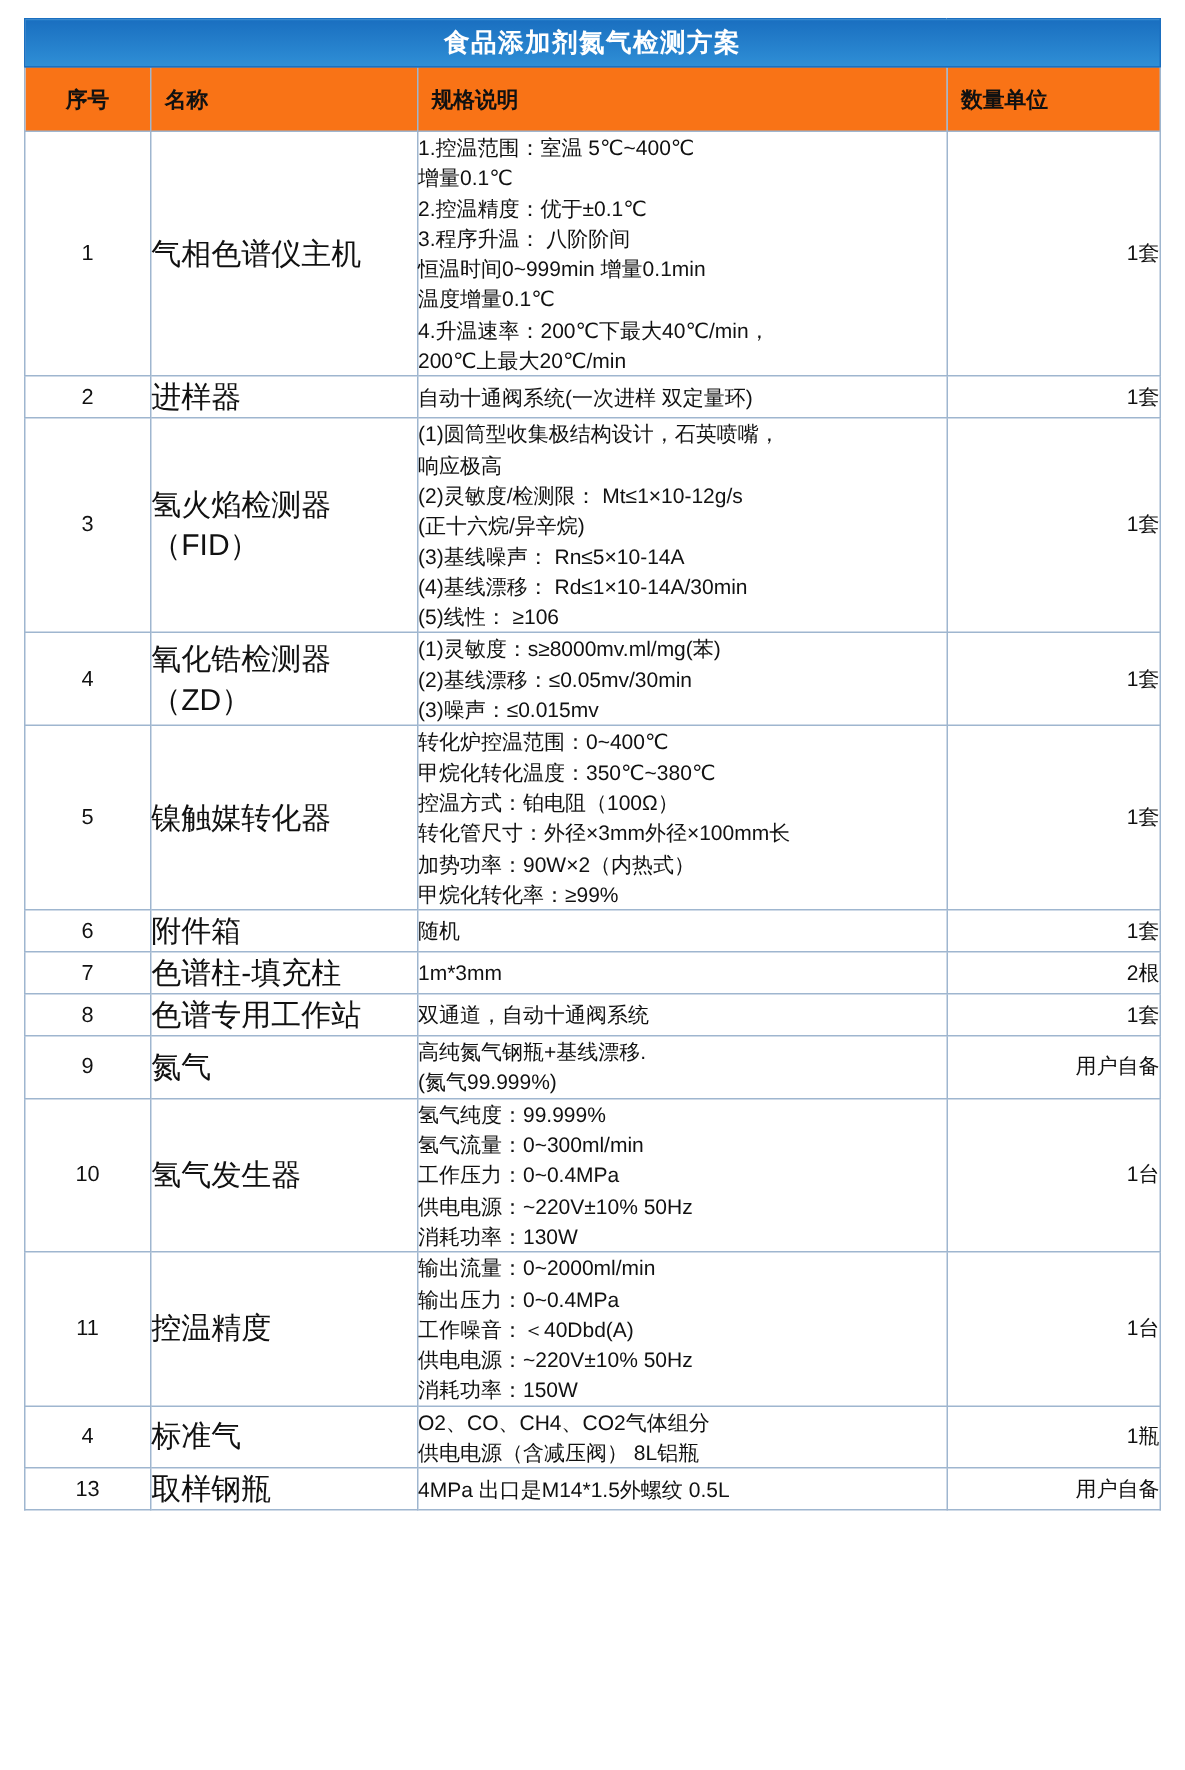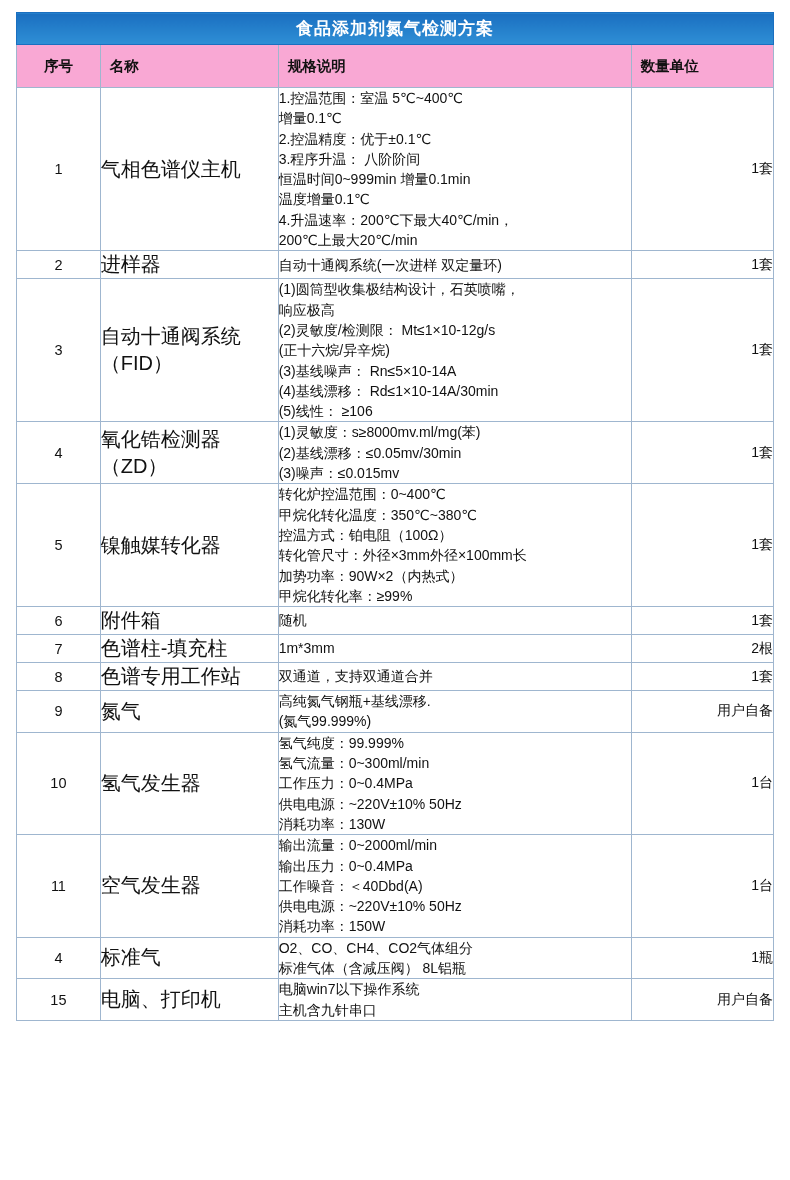--- a/index.html
+++ b/index.html
@@ -35,21 +35,21 @@
     background-color: #2279c4;
     color: #ffffff;
     text-align: center;
     font-size: 17px;
     font-weight: bold;
     letter-spacing: 1px;
     height: 31px;
     border: 1px solid #1a6fc0 !important;
   }
   .hdr td {
-    background: #f9a8d4;
+    background: #f97316;
     font-size: 14.5px;
     font-weight: bold;
     height: 30px;
     text-align: left;
   }
   .col-no { width: 66px; text-align: center; }
   .col-name { width: 140px; }
   .col-spec { width: 278px; }
   .col-qty { width: 112px; }
   .c-no {
@@ -109,21 +109,21 @@
         <td class="c-qty">1套</td>
       </tr>
       <tr>
         <td class="c-no">2</td>
         <td class="c-name">进样器</td>
         <td class="c-spec">自动十通阀系统(一次进样 双定量环)</td>
         <td class="c-qty">1套</td>
       </tr>
       <tr>
         <td class="c-no">3</td>
-        <td class="c-name">自动十通阀系统 （FID）</td>
+        <td class="c-name">氢火焰检测器 （FID）</td>
         <td class="c-spec">(1)圆筒型收集极结构设计，石英喷嘴，
 响应极高
 (2)灵敏度/检测限： Mt≤1×10-12g/s
 (正十六烷/异辛烷)
 (3)基线噪声： Rn≤5×10-14A
 (4)基线漂移： Rd≤1×10-14A/30min
 (5)线性： ≥106</td>
         <td class="c-qty">1套</td>
       </tr>
       <tr>
@@ -153,21 +153,21 @@
       </tr>
       <tr>
         <td class="c-no">7</td>
         <td class="c-name">色谱柱-填充柱</td>
         <td class="c-spec">1m*3mm</td>
         <td class="c-qty">2根</td>
       </tr>
       <tr>
         <td class="c-no">8</td>
         <td class="c-name">色谱专用工作站</td>
-        <td class="c-spec">双通道，支持双通道合并</td>
+        <td class="c-spec">双通道，自动十通阀系统</td>
         <td class="c-qty">1套</td>
       </tr>
       <tr>
         <td class="c-no">9</td>
         <td class="c-name">氮气</td>
         <td class="c-spec">高纯氮气钢瓶+基线漂移.
 (氮气99.999%)</td>
         <td class="c-qty">用户自备</td>
       </tr>
       <tr>
@@ -175,37 +175,36 @@
         <td class="c-name">氢气发生器</td>
         <td class="c-spec">氢气纯度：99.999%
 氢气流量：0~300ml/min
 工作压力：0~0.4MPa
 供电电源：~220V±10% 50Hz
 消耗功率：130W</td>
         <td class="c-qty">1台</td>
       </tr>
       <tr>
         <td class="c-no">11</td>
-        <td class="c-name">空气发生器</td>
+        <td class="c-name">控温精度</td>
         <td class="c-spec">输出流量：0~2000ml/min
 输出压力：0~0.4MPa
 工作噪音：＜40Dbd(A)
 供电电源：~220V±10% 50Hz
 消耗功率：150W</td>
         <td class="c-qty">1台</td>
       </tr>
       <tr>
         <td class="c-no">4</td>
         <td class="c-name">标准气</td>
         <td class="c-spec">O2、CO、CH4、CO2气体组分
-标准气体（含减压阀） 8L铝瓶</td>
+供电电源（含减压阀） 8L铝瓶</td>
         <td class="c-qty">1瓶</td>
       </tr>
       <tr>
-        <td class="c-no">15</td>
-        <td class="c-name">电脑、打印机</td>
-        <td class="c-spec">电脑win7以下操作系统
-主机含九针串口</td>
+        <td class="c-no">13</td>
+        <td class="c-name">取样钢瓶</td>
+        <td class="c-spec">4MPa 出口是M14*1.5外螺纹 0.5L</td>
         <td class="c-qty">用户自备</td>
       </tr>
     </tbody>
   </table>
 </div>
 
 </body></html>

